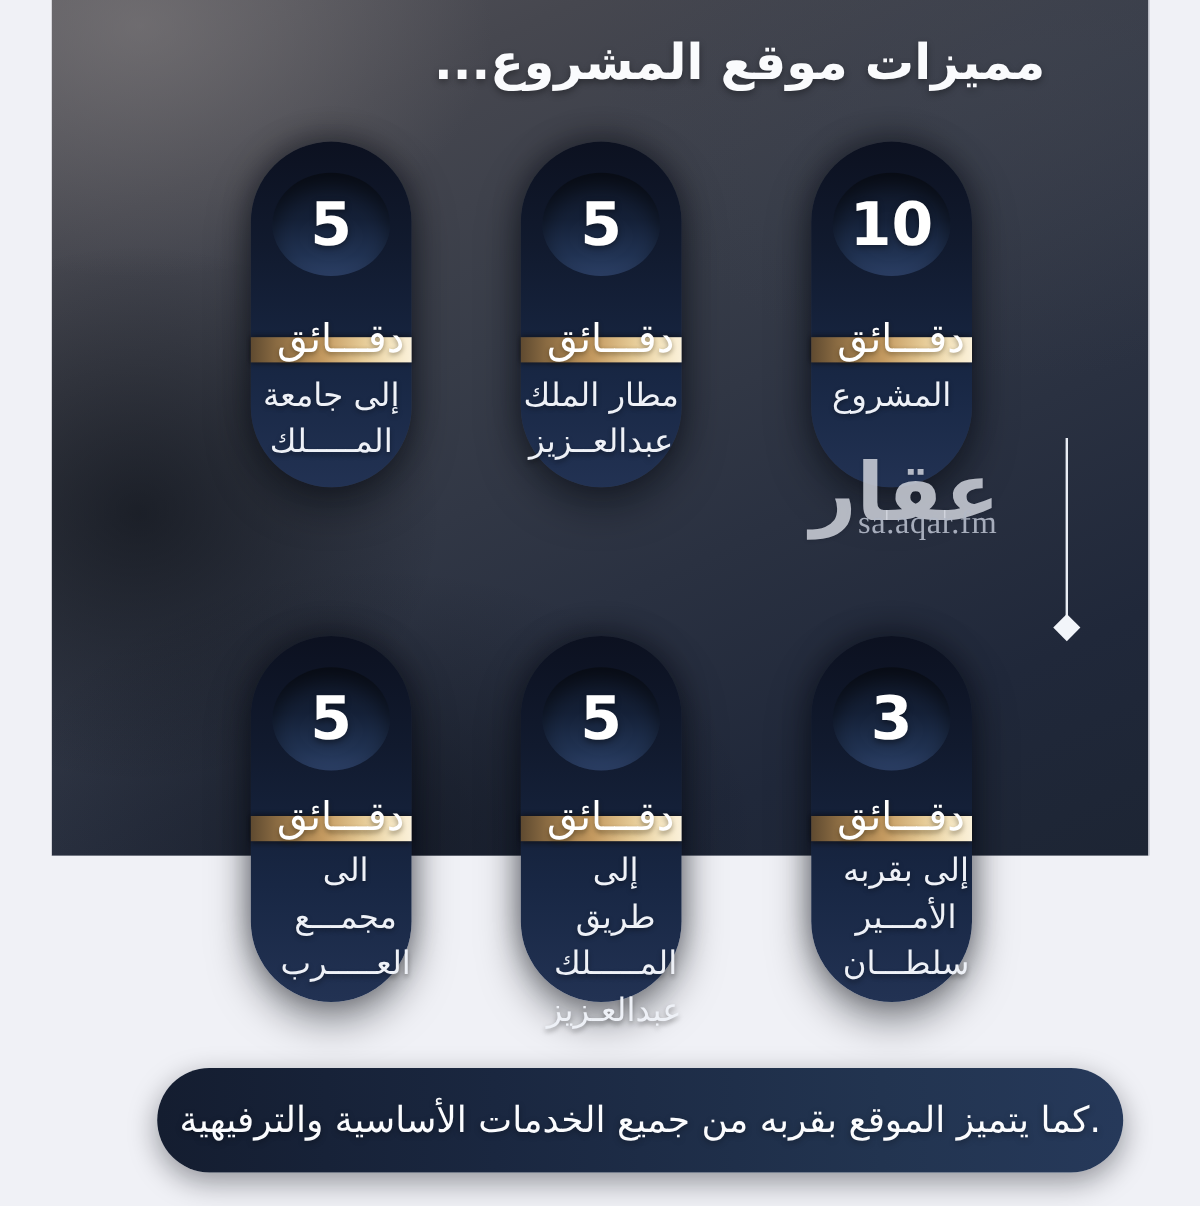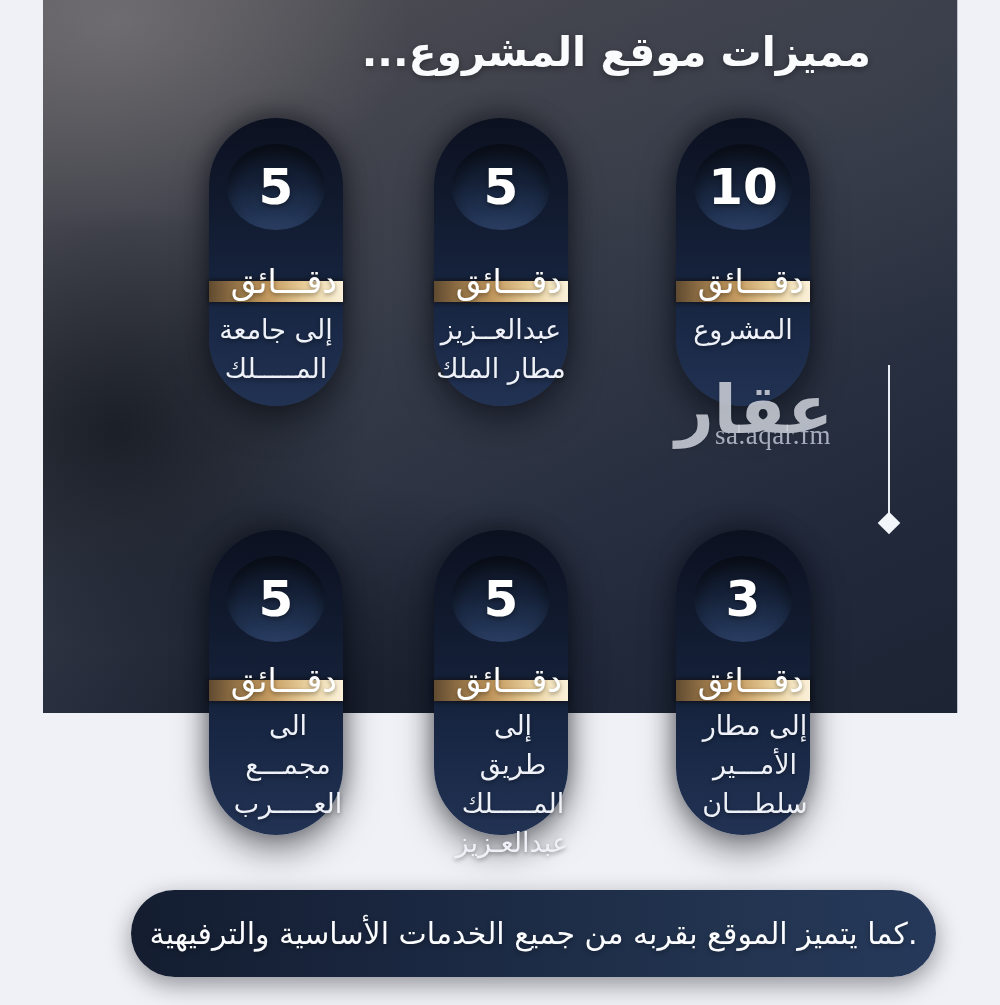--- a/index.html
+++ b/index.html
@@ -142,22 +142,22 @@
       </div>
     </div>
 
     <div class="card r1 c2">
       <div class="num-circle">
         <div class="num">5</div>
       </div>
       <div class="band"></div>
       <div class="minutes">دقـــائق</div>
       <div class="dest">
+        <div>مطار الملك</div>
         <div>عبدالعــزيز</div>
-        <div>مطار الملك</div>
       </div>
     </div>
 
     <div class="card r1 c3">
       <div class="num-circle">
         <div class="num">10</div>
       </div>
       <div class="band"></div>
       <div class="minutes">دقـــائق</div>
       <div class="dest">
@@ -190,21 +190,21 @@
       </div>
     </div>
 
     <div class="card r2 c3">
       <div class="num-circle">
         <div class="num">3</div>
       </div>
       <div class="band"></div>
       <div class="minutes">دقـــائق</div>
       <div class="dest">
-        <div>إلى مطار</div>
+        <div>إلى بقربه</div>
         <div>الأمـــير</div>
         <div>سلطـــان</div>
       </div>
     </div>
 
     <div class="watermark-logo">عقار</div>
     <div class="watermark-url">sa.aqar.fm</div>
 
     <div class="decor-line"></div>
     <div class="decor-diamond"></div>

